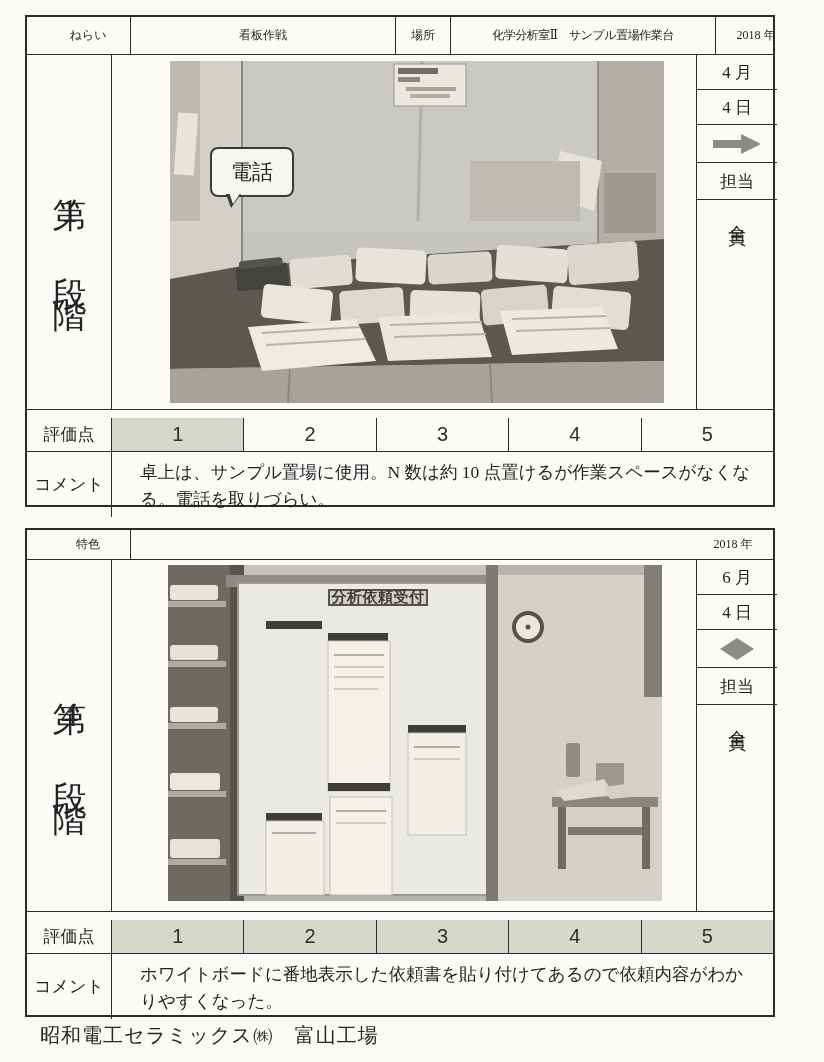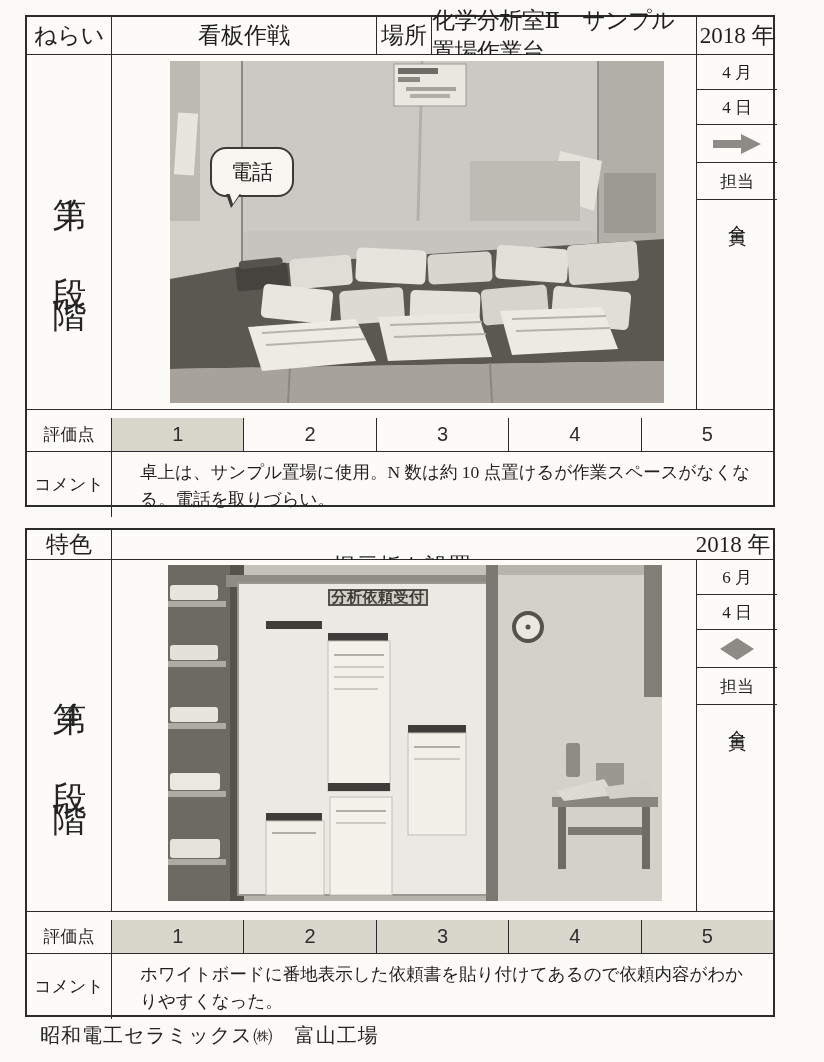--- a/index.html
+++ b/index.html
@@ -16,21 +16,21 @@
     position:absolute; left:25px; width:750px;
     border:2px solid #2b2b2b;
     background:#fcfbf8;
   }
   .t1 { top:15px;  height:492px; }
   .t2 { top:528px; height:489px; }
   .row { display:flex; width:100%; border-bottom:1px solid #2b2b2b; }
   .row:last-child { border-bottom:none; }
   .cell { border-right:1px solid #2b2b2b; display:flex; align-items:center; justify-content:center; }
   .cell:last-child { border-right:none; }
-  .header-row { height:38px; font-size:23px; }
+  .header-row { height:38px; font-size:12px;padding-left:19px; }
   .t2 .header-row { height:30px; }
   .label-col   { width:85px;  flex:0 0 85px; }
   .aim-value   { width:265px; flex:0 0 265px; }
   .place-label { width:55px;  flex:0 0 55px; }
   .place-value { width:265px; flex:0 0 265px; letter-spacing:-0.5px; }
   .year-cell   { width:80px;  flex:0 0 80px; }
   .feature-value { flex:1 1 auto;margin-top:36px; }
   .body-row { height:355px; }
   .t2 .body-row { height:352px; }
   .stage-cell { width:85px; flex:0 0 85px; }
@@ -66,21 +66,21 @@
     padding:7px 12px 0 12px; font-size:17.5px; line-height:1.55;
     text-align:left;
   }
   
   .photo { position:absolute; background:#c7c5bf; overflow:hidden; }
   .photo1 { left:58px; top:6px;  width:494px; height:342px; }
   .photo2 { left:56px; top:5px;  width:494px; height:336px; }
   .photo svg { display:block; width:100%; height:100%; }
   .speech-bubble {
     position:absolute; left:40px; top:86px; width:84px; height:50px;
-    background:#f7f6f1; border:2px solid #3a3a38; border-radius:16px;
+    background:#f7f6f1; border:2px solid #3a3a38; border-radius:8px;
     display:flex; align-items:center; justify-content:center;
     font-size:21px; color:#222; z-index:3;
   }
   .speech-bubble::before {
     content:""; position:absolute; left:14px; bottom:-27px;
     border:14px solid transparent; border-top-color:#3a3a38;
     border-left-width:5px; border-right-width:10px;
   }
   .speech-bubble::after {
     content:""; position:absolute; left:17px; bottom:-21px;

